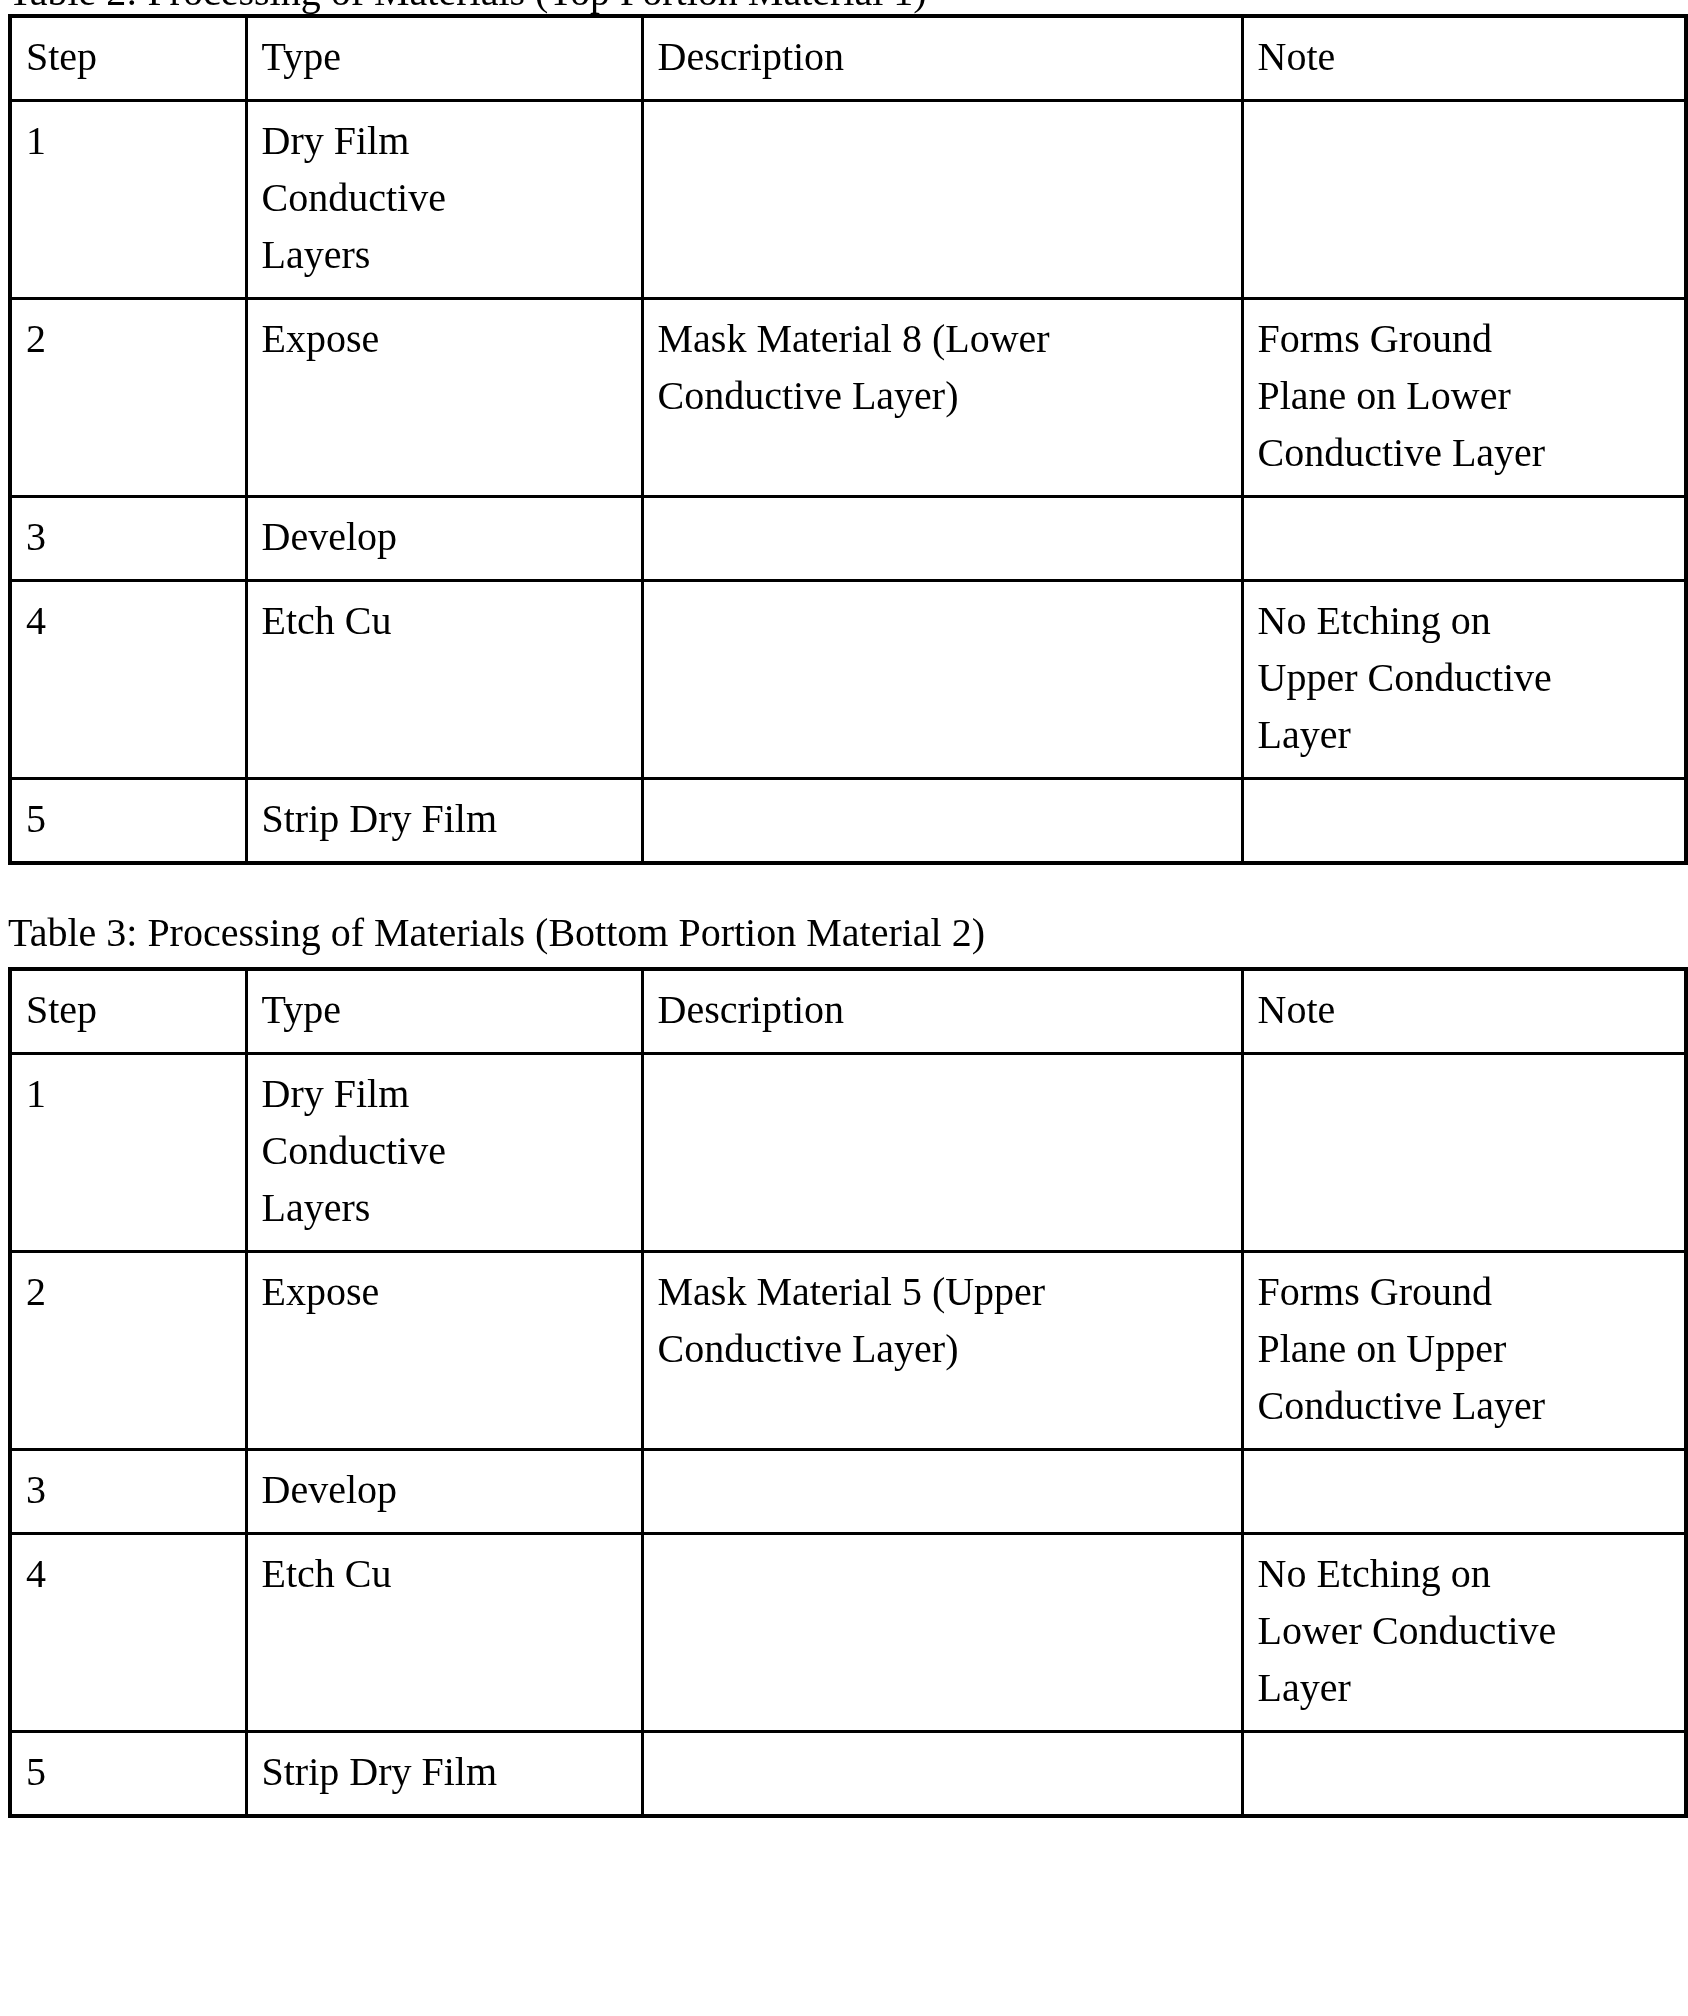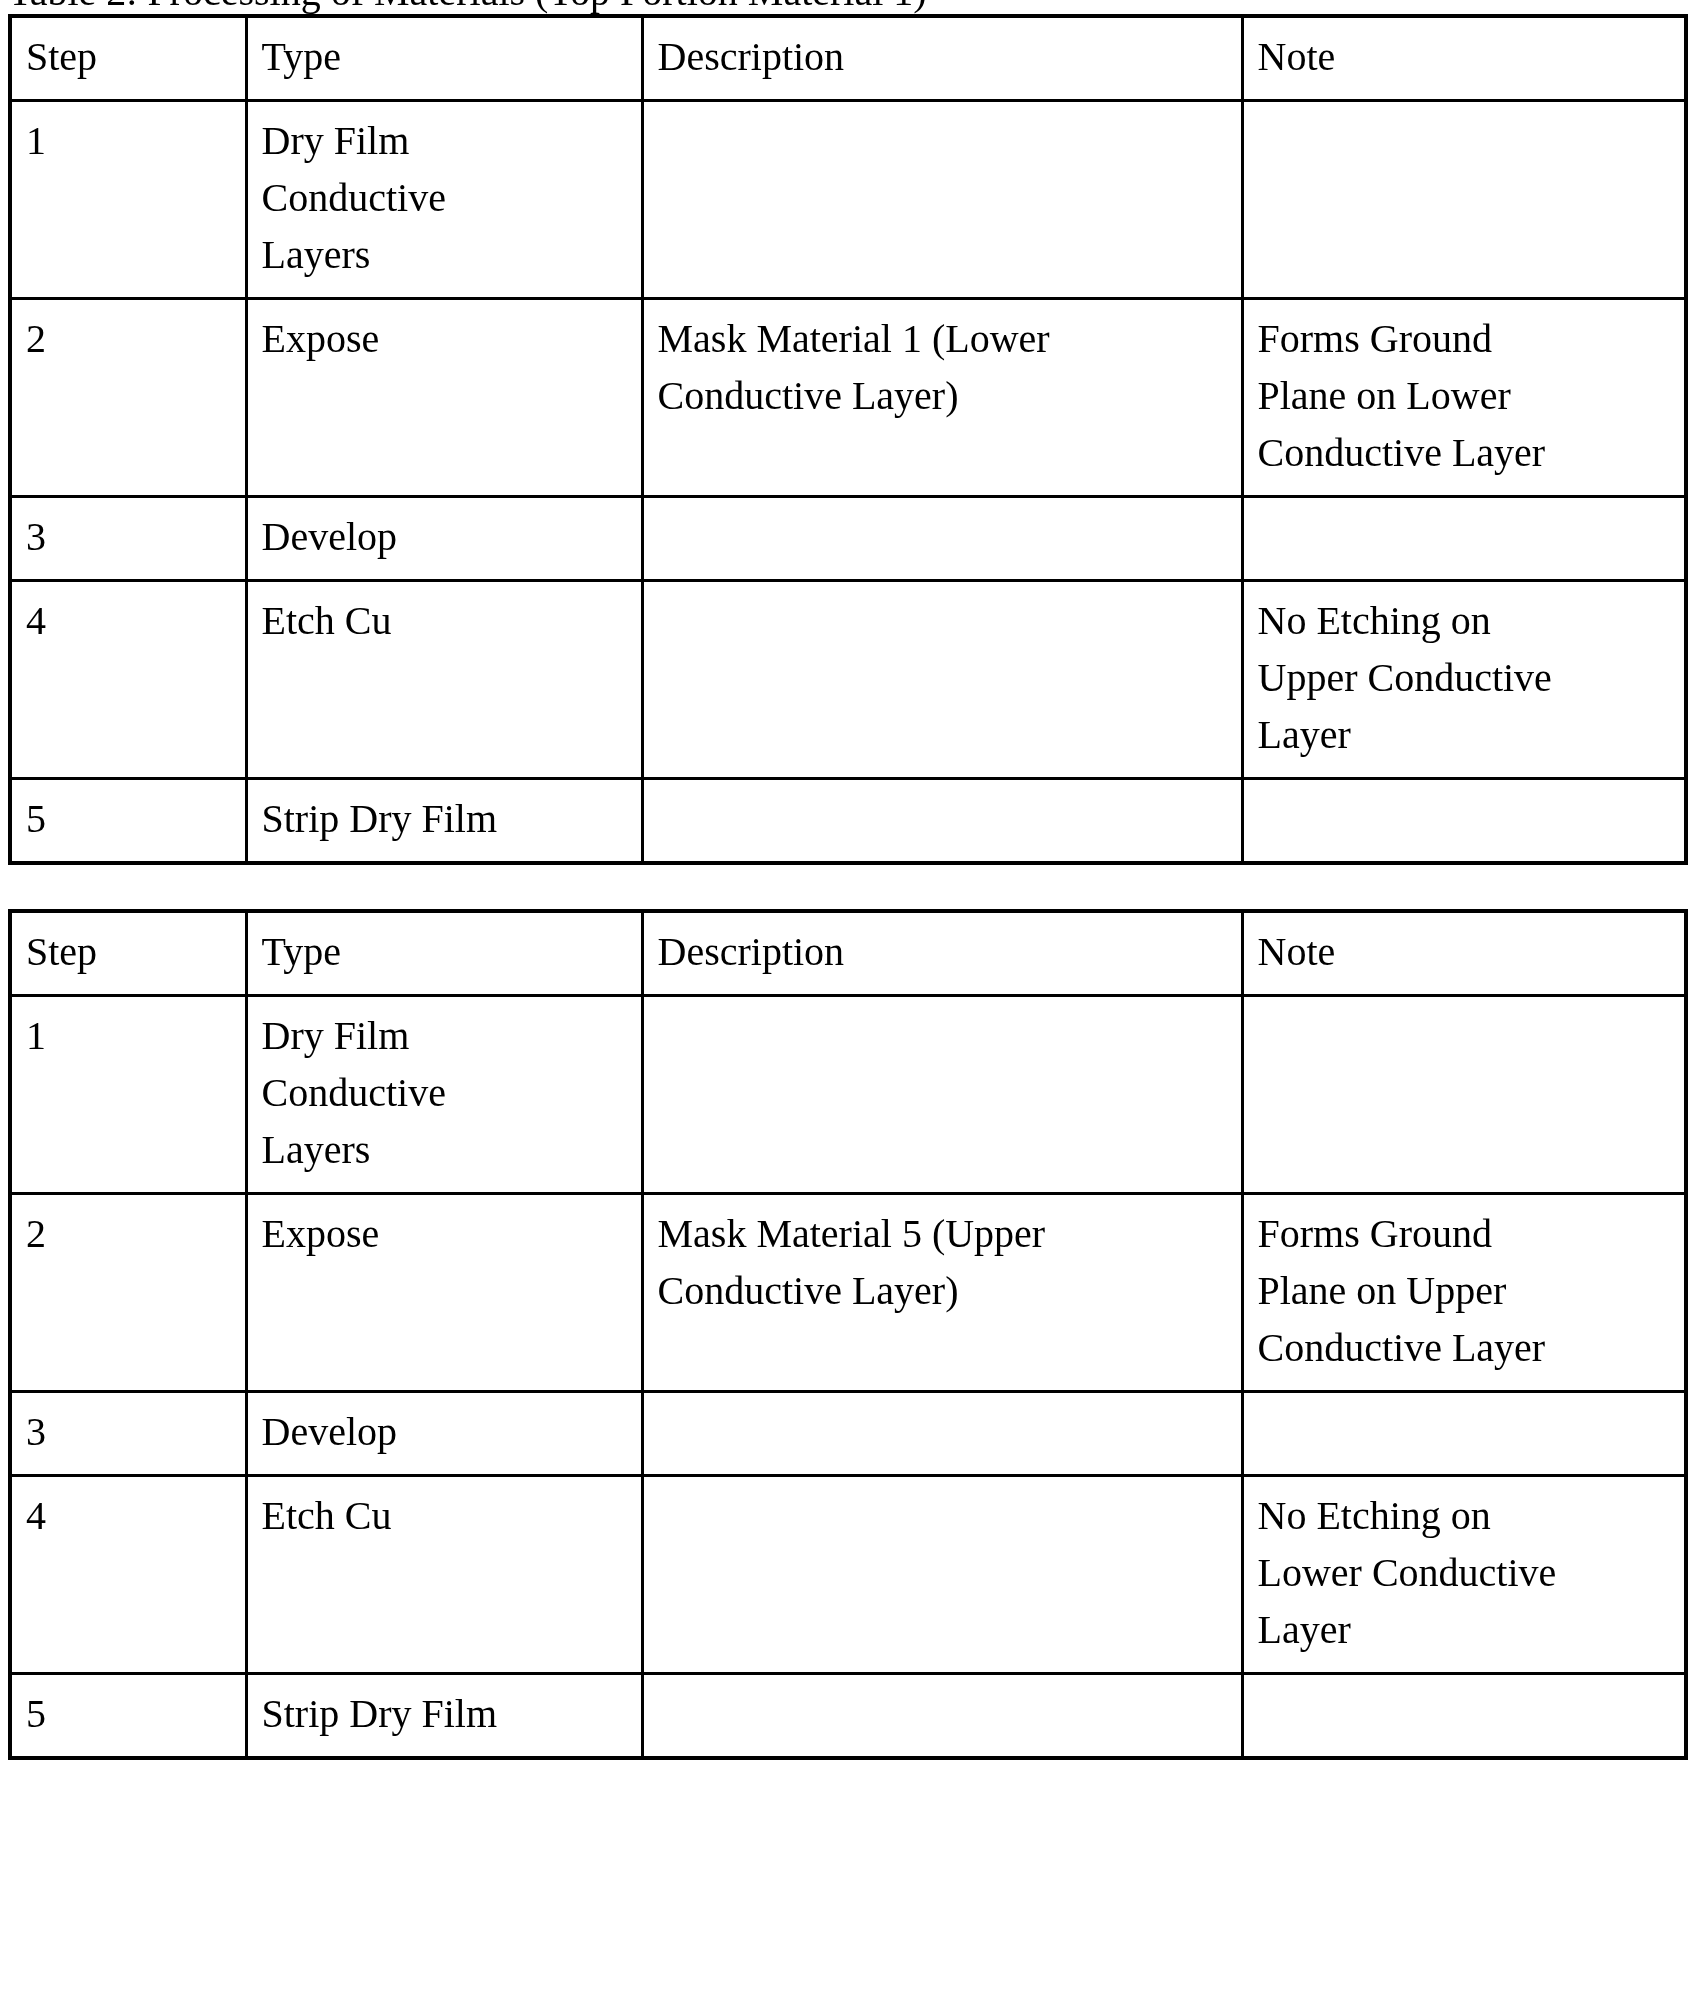--- a/index.html
+++ b/index.html
@@ -120,21 +120,21 @@
             </td>
         </tr>
         <tr>
           <td>
               <span class="cell-text">2</span>
             </td>
           <td>
               <span class="cell-text">Expose</span>
             </td>
           <td>
-              <span class="cell-text">Mask Material 1 (Lower
+              <span class="cell-text">Mask Material 8 (Lower
 Conductive Layer)</span>
             </td>
           <td>
               <span class="cell-text">Forms Ground
 Plane on Lower
 Conductive Layer</span>
             </td>
         </tr>
         <tr>
           <td>
@@ -178,20 +178,23 @@
             </td>
           <td>
               <span class="cell-text"></span>
             </td>
         </tr>
       </tbody>
     </table>
 
     <div class="spacer"></div>
 
+    <div class="caption">
+      <span>Table 3: Processing of Materials (Bottom Portion Material 2)</span>
+    </div>
 
     <table class="proc">
       <colgroup>
         <col class="c-step">
           <col class="c-type">
           <col class="c-desc">
           <col class="c-note">
       </colgroup>
       <tbody>
         <tr>

